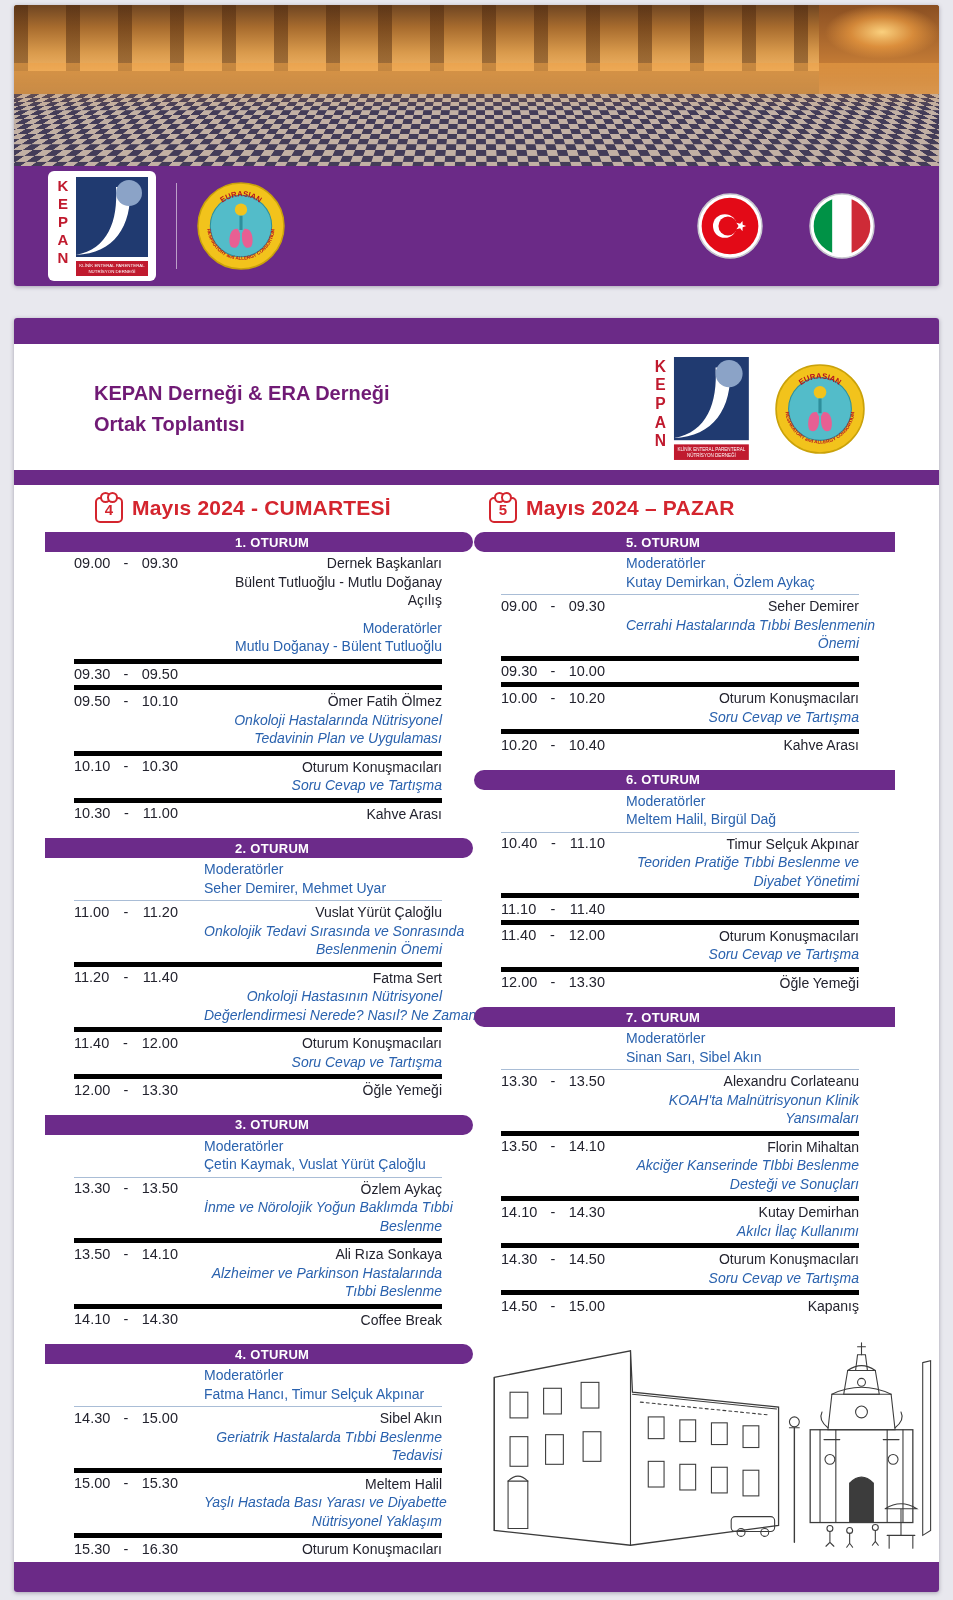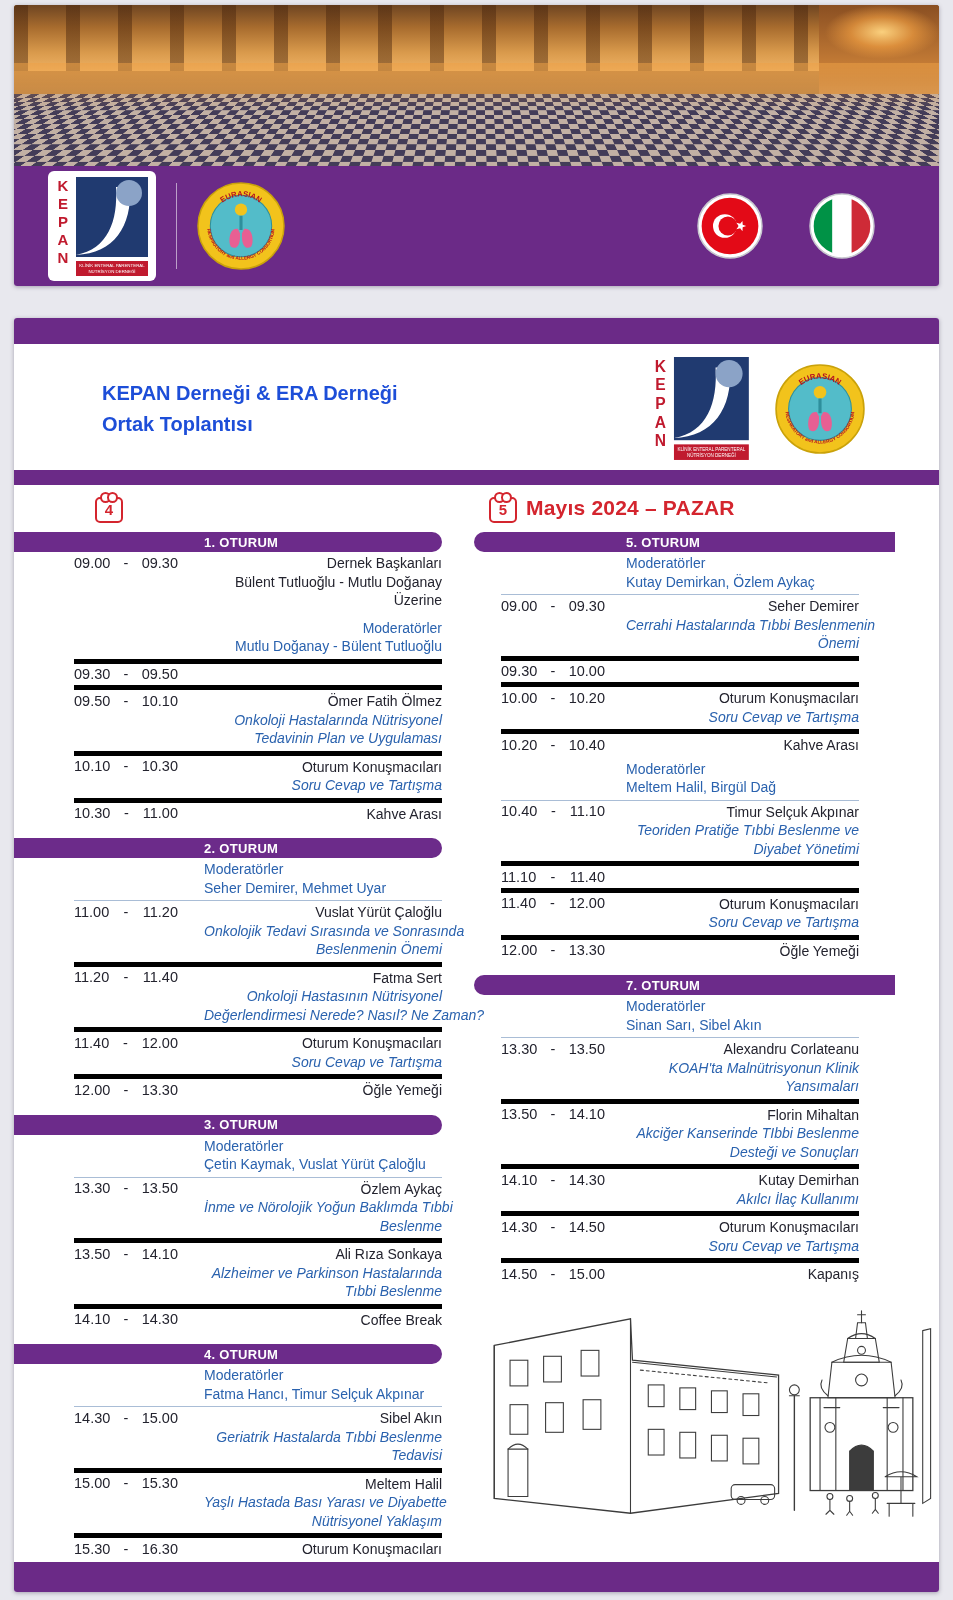--- a/index.html
+++ b/index.html
@@ -26,21 +26,21 @@
     background:linear-gradient(180deg, rgba(236,160,70,.55), rgba(236,160,70,0)); }
   .band { position:relative; height:120px; background:#6b2a87; display:flex; align-items:center; padding:0 64px 0 34px; }
   .kepan-box { background:#fff; border-radius:6px; padding:6px 8px 4px; display:flex; align-items:center; }
   .band-sep { width:1px; height:86px; background:rgba(255,255,255,.55); margin:0 20px; }
   .band-flags { margin-left:auto; display:flex; gap:46px; align-items:center; }
 
   
   .card2 { top:318px; height:1274px; display:flex; flex-direction:column; }
   .topbar { height:26px; background:#6b2a87; flex:none; }
   .hdr-row { flex:none; height:126px; display:flex; align-items:center; padding:4px 74px 0 80px; }
-  .title { color:#1d4ed8; font-weight:bold; font-size:20px; line-height:31px;margin-left:8px; }
+  .title { color:#701a75; font-weight:bold; font-size:20px; line-height:31px; }
   .hdr-logos { margin-left:auto; display:flex; align-items:center; gap:26px; }
   .divider { height:15px; background:#6b2a87; flex:none; }
 
   .dates-row { flex:none; height:45px; display:flex; align-items:center; }
   .date-block { display:flex; align-items:center; gap:9px; }
   .date-block.left { margin-left:81px; width:347px; }
   .date-block.right { margin-left:47px; }
   .cal { position:relative; width:28px; height:26px; border:2.5px solid #d4252e; border-radius:5px;
          display:flex; align-items:center; justify-content:center; margin-top:4px; }
   .cal::before, .cal::after { content:""; position:absolute; top:-7px; width:7px; height:7px;
@@ -50,21 +50,21 @@
   .date-text { color:#d4252e; font-weight:bold; font-size:21px; letter-spacing:.2px; }
 
   .cols { flex:1; display:flex; overflow:hidden; }
   .col { position:relative; }
   .col.left { width:428px; flex:none; }
   .col.right { margin-left:32px; width:465px; flex:none; }
 
   .sbar { height:20px; background:#6c2b8a; color:#fff; font-weight:bold; font-size:13px;
           letter-spacing:.3px; display:flex; align-items:center; margin-top:12px; }
   .sbar.first { margin-top:2px; }
-  .col.left  .sbar { width:428px; border-radius:0 11px 11px 0; padding-left:190px; }
+  .col.left  .sbar { width:428px; border-radius:0 11px 11px 0; padding-left:190px;margin-left:31px; }
   .col.right .sbar { width:421px; border-radius:11px 0 0 11px; padding-left:152px; }
 
   .head { border-bottom:1px solid #a9bdd6; padding:2px 0 3px 130px; margin-left:60px; }
   .col.right .head { margin-left:27px; margin-right:80px; padding-left:125px; }
 
   .row { display:flex; margin-left:60px; padding:2px 0 3px; border-bottom:5px solid #000000; }
   .col.right .row { margin-left:27px; margin-right:80px; }
   .row.nob { border-bottom:none; }
   .time { flex:none; width:130px; color:#23232e; font-size:14.5px; padding-top:.5px; }
   .col.right .time { width:125px; }
@@ -188,20 +188,21 @@
       </div>
     </div>
 
     <div class="divider"></div>
 
     <div class="dates-row">
       <div class="date-block left">
         <span class="cal">
             <span class="cal-num">4</span>
           </span>
+        <span class="date-text">Mayıs 2024 - CUMARTESİ</span>
       </div>
       <div class="date-block right">
         <span class="cal">
             <span class="cal-num">5</span>
           </span>
         <span class="date-text">Mayıs 2024 – PAZAR</span>
       </div>
     </div>
 
     <div class="cols">
@@ -213,21 +214,21 @@
             <div class="time">
               <span class="time-inner">
                 <span>09.00</span>
                 <span>-</span>
                 <span>09.30</span>
               </span>
             </div>
             <div class="lines">
               <div class="ln dark">Dernek Başkanları</div>
               <div class="ln dark">Bülent Tutluoğlu - Mutlu Doğanay</div>
-              <div class="ln dark">Üzerine</div>
+              <div class="ln dark">Açılış</div>
               <div class="ln gap"></div>
               <div class="ln mod">Moderatörler</div>
               <div class="ln mod">Mutlu Doğanay -  Bülent Tutluoğlu</div>
             </div>
           </div>
           <div class="row">
             <div class="time">
               <span class="time-inner">
                 <span>09.30</span>
                 <span>-</span>
@@ -479,20 +480,23 @@
               <div class="time">
                 <span class="time-inner">
                   <span>10.20</span>
                   <span>-</span>
                   <span>10.40</span>
                 </span>
               </div>
               <div class="lines">
                 <div class="ln dark">Kahve Arası</div>
               </div>
+            </div>
+            <div class="sbar">
+              <span>6. OTURUM</span>
             </div>
             <div class="head">
               <div class="ln mod">Moderatörler</div>
               <div class="ln mod">Meltem Halil, Birgül Dağ</div>
             </div>
             <div class="row">
               <div class="time">
                 <span class="time-inner">
                   <span>10.40</span>
                   <span>-</span>

